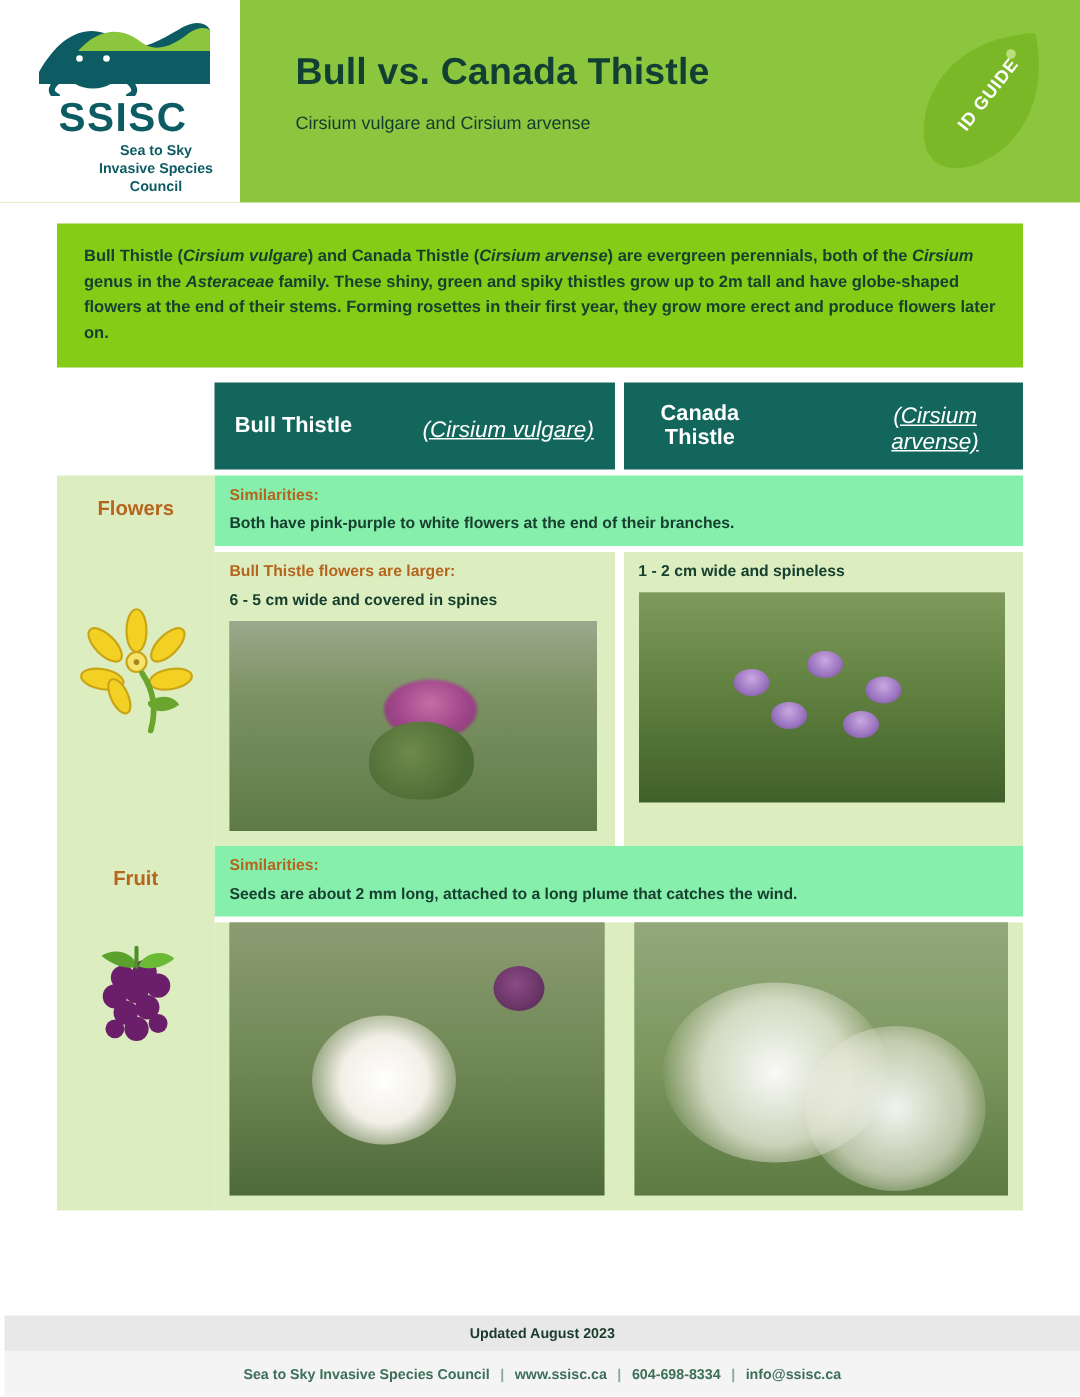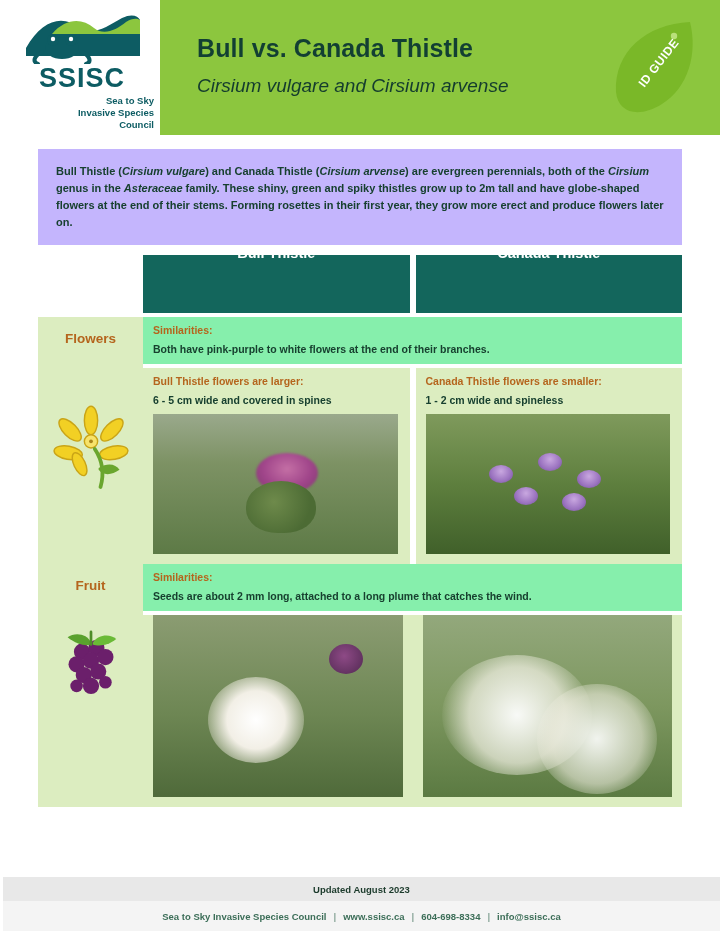--- a/index.html
+++ b/index.html
@@ -39,39 +39,38 @@
     letter-spacing: 1px;
     color: #0d5c63;
     line-height: 1;
     margin-top: 1px;
   }
   .logo-sub {
     margin-top: 3px;
     font-size: 9.5px;
     font-weight: bold;
     color: #0d5c63;
-    text-align: right;
+    text-align: center;
     line-height: 1.25;
     margin-left: 44px;
   }
   .title-block {
     flex: 1;
     padding: 34px 0 0 37px;
   }
   .doc-title {
     font-size: 25px;
     font-weight: bold;
     color: #123f33;
     letter-spacing: 0.1px;
     margin: 0;
   }
   .doc-subtitle {
     margin-top: 12px;
-    font-size: 19px;
-    font-style: italic;
+    font-size: 12px;
     color: #143c2e;
   }
   .leaf-badge {
     position: absolute;
     right: 18px;
     top: 16px;
     width: 96px;
     height: 104px;
   }
   .leaf-badge .leaf-text {
@@ -97,21 +96,21 @@
   .band-text {
     color: #ffffff;
     font-size: 20px;
     font-weight: bold;
     letter-spacing: 0.3px;
   }
 
   
   .intro-wrap { padding: 14px 38px 10px 38px; background: #ffffff; }
   .intro {
-    background: #c4b5fd;
+    background: #84cc16;
     padding: 14px 18px 14px 18px;
     font-size: 11px;
     line-height: 1.55;
     color: #17402f;
     font-weight: bold;
   }
   .intro em { font-style: italic; }
 
   
   .table { padding: 0 38px; }
@@ -119,28 +118,28 @@
   .col-label { width: 105px; }
   .col-sp { flex: 1; }
   .gap { width: 6px; }
 
   .head-row { margin-bottom: 4px; }
   .sp-head {
     background: #13665c;
     color: #ffffff;
     height: 58px;
     display: flex;
-    flex-direction: column;
+    flex-direction: row;
     align-items: center;
     justify-content: center;
     text-align: center;
     gap: 47px;
   }
   .sp-head .n { font-size: 14.5px; font-weight: bold; }
-  .sp-head .s { font-size: 10px; font-style: italic; margin-top: 4px; }
+  .sp-head .s { font-size: 15px; font-style: italic; margin-top: 4px; text-decoration: underline; }
 
   .section {
     display: flex;
     margin-bottom: 0;
   }
   .section-label {
     width: 105px;
     background: #dcedc0;
     position: relative;
   }
@@ -374,21 +373,20 @@
         <div class="two">
           <div class="cell">
             <div class="d-title">Bull Thistle flowers are larger:</div>
             <div class="d-text">6 - 5 cm wide and covered in spines</div>
             <div class="photo">
               <div class="photo-inner ph-bullflower"></div>
             </div>
           </div>
           <div class="gap"></div>
           <div class="cell">
-            <div class="d-title">Canada Thistle flowers are smaller:</div>
             <div class="d-text">1 - 2 cm wide and spineless</div>
             <div class="photo">
               <div class="photo-inner ph-canadaflower">
                 <div class="dot" style="left:26%;top:36%"></div>
                 <div class="dot" style="left:46%;top:28%"></div>
                 <div class="dot" style="left:62%;top:40%"></div>
                 <div class="dot" style="left:36%;top:52%"></div>
                 <div class="dot" style="left:56%;top:56%"></div>
               </div>
             </div>

